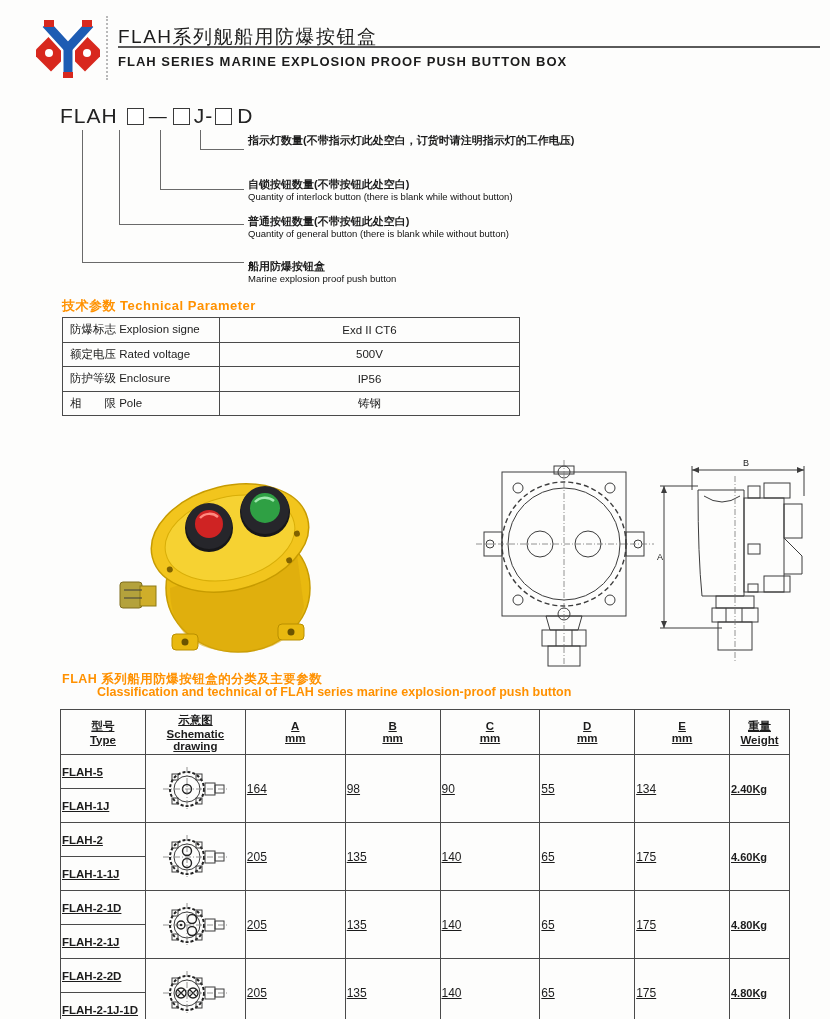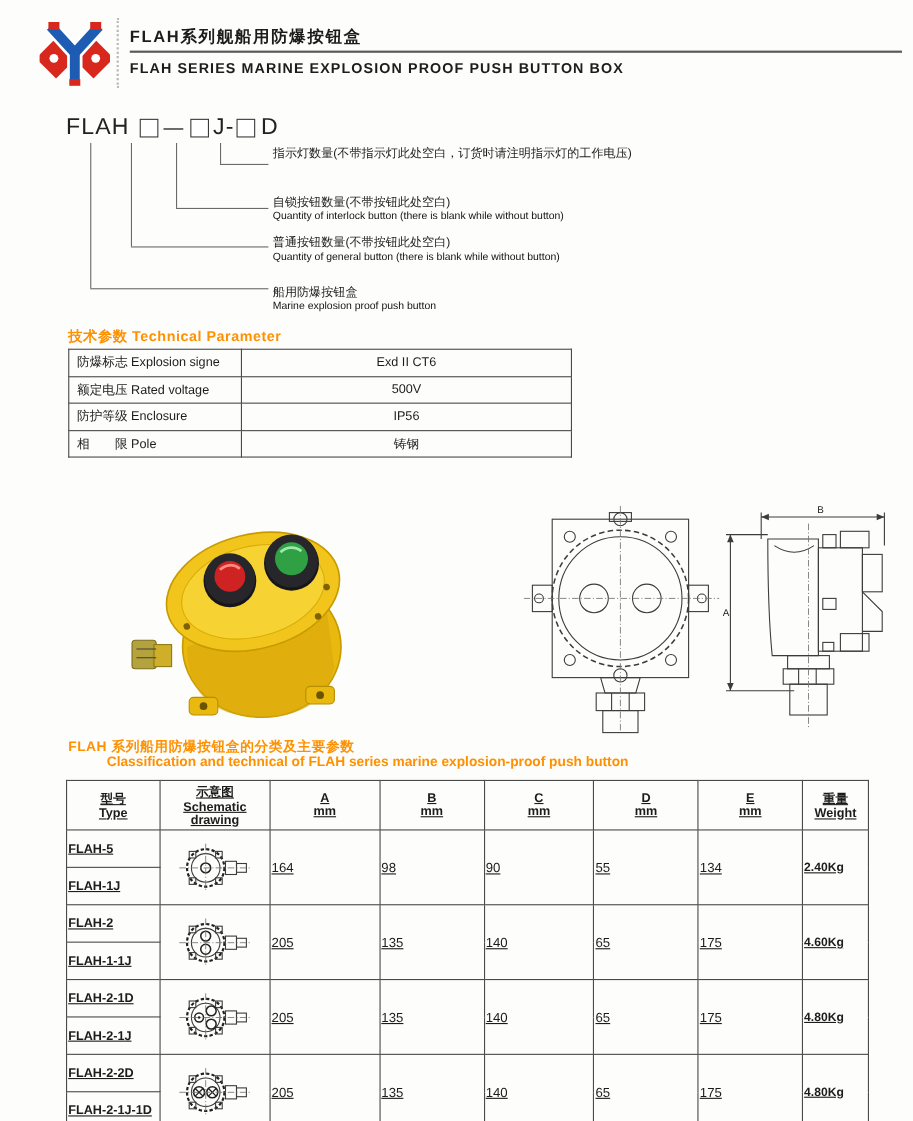--- a/index.html
+++ b/index.html
@@ -3,33 +3,33 @@
 <meta charset="utf-8">
 <style>
   html,body{margin:0;padding:0;}
   body{
     width:830px;height:1019px;position:relative;background:#fdfdfc;
     font-family:"Liberation Sans", sans-serif;color:#1c1c1c;overflow:hidden;
   }
   
   .logo{position:absolute;left:36px;top:16px;width:64px;height:66px;}
   .hdr-divider{position:absolute;left:106px;top:16px;height:64px;border-left:2px dotted #b9b9b9;}
-  .title-cn{position:absolute;left:118px;top:24px;font-size:15px;font-weight:bold;letter-spacing:1.5px;}
+  .title-cn{position:absolute;left:118px;top:24px;font-size:19px;font-weight:normal;letter-spacing:1.5px;}
   .hdr-rule{position:absolute;left:118px;top:46px;width:702px;border-top:2px solid #5a5a5a;}
   .title-en{position:absolute;left:118px;top:54px;font-size:13px;font-weight:bold;letter-spacing:1px;}
   
   .model-row{position:absolute;left:60px;top:104px;display:flex;align-items:center;font-size:21px;color:#222;}
   .code-txt{font-weight:500;letter-spacing:1px;}
   .code-box{width:15px;height:15px;border:1.6px solid #3a3a3a;display:inline-block;background:#fff;}
   .b1{margin-left:9px;} .bdash{margin:0 5px;font-size:18px;} .b2{margin-left:1px;}
   .bj{margin-left:4px;} .b3{margin-left:2px;} .bd{margin-left:5px;}
   .vline{position:absolute;border-left:1px solid #6a6a6a;}
   .hline{position:absolute;border-top:1px solid #6a6a6a;}
   .desc{position:absolute;left:248px;width:560px;}
-  .desc .cn{font-size:11px;font-weight:normal;line-height:13px;}
+  .desc .cn{font-size:11px;font-weight:bold;line-height:13px;}
   .desc .en{font-size:9.5px;line-height:12px;color:#111;}
   
   .sec-heading{position:absolute;color:#ff9100;font-weight:bold;}
   .tp-head{left:62px;top:297px;font-size:13px;letter-spacing:0.5px;}
   table{border-collapse:collapse;}
   .tp-table{position:absolute;left:62px;top:317px;width:458px;}
   .tp-table td{border:1.5px solid #4a4a4a;height:21.5px;font-size:11.5px;font-weight:normal;}
   .tp-table td.lbl{width:148px;padding-left:7px;}
   .tp-table td.val{text-align:center;}
   

